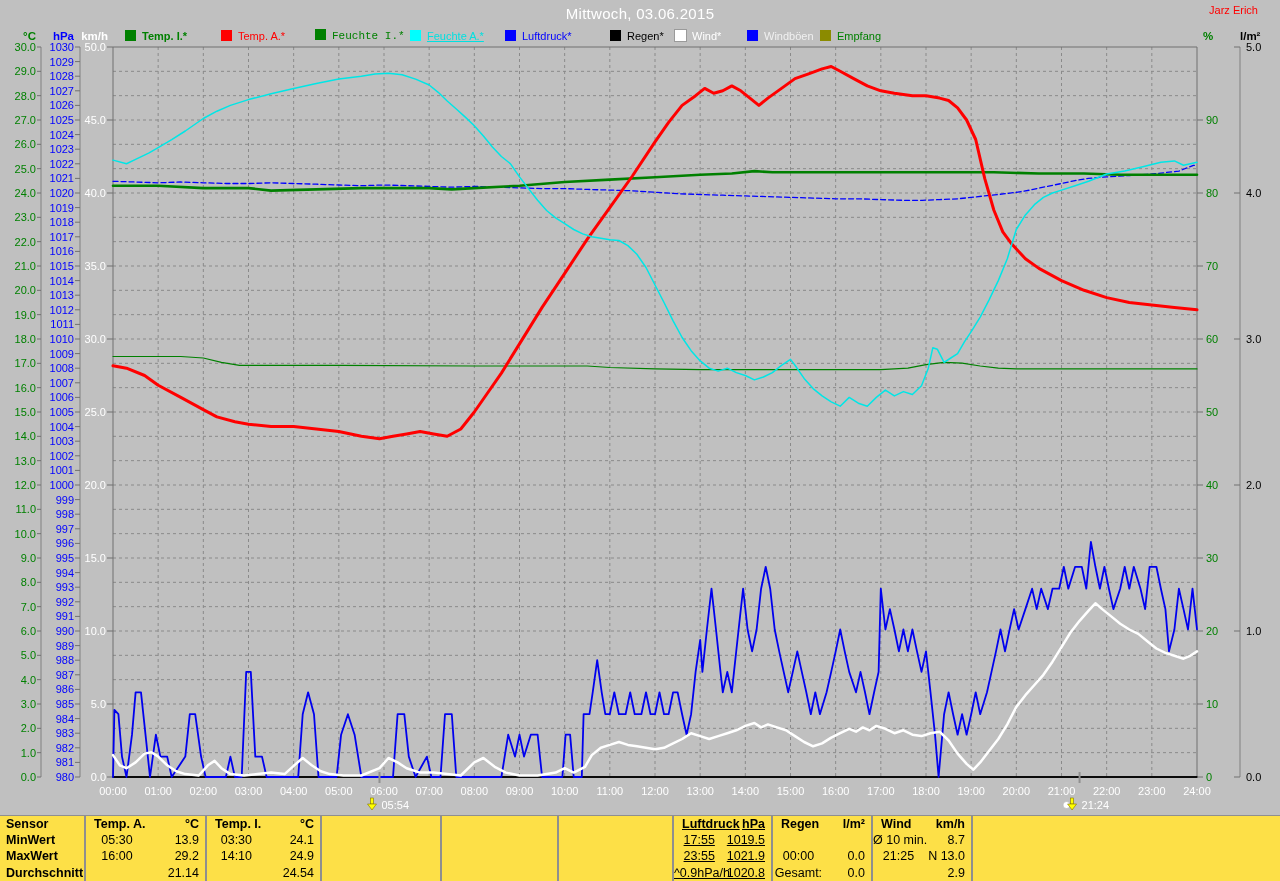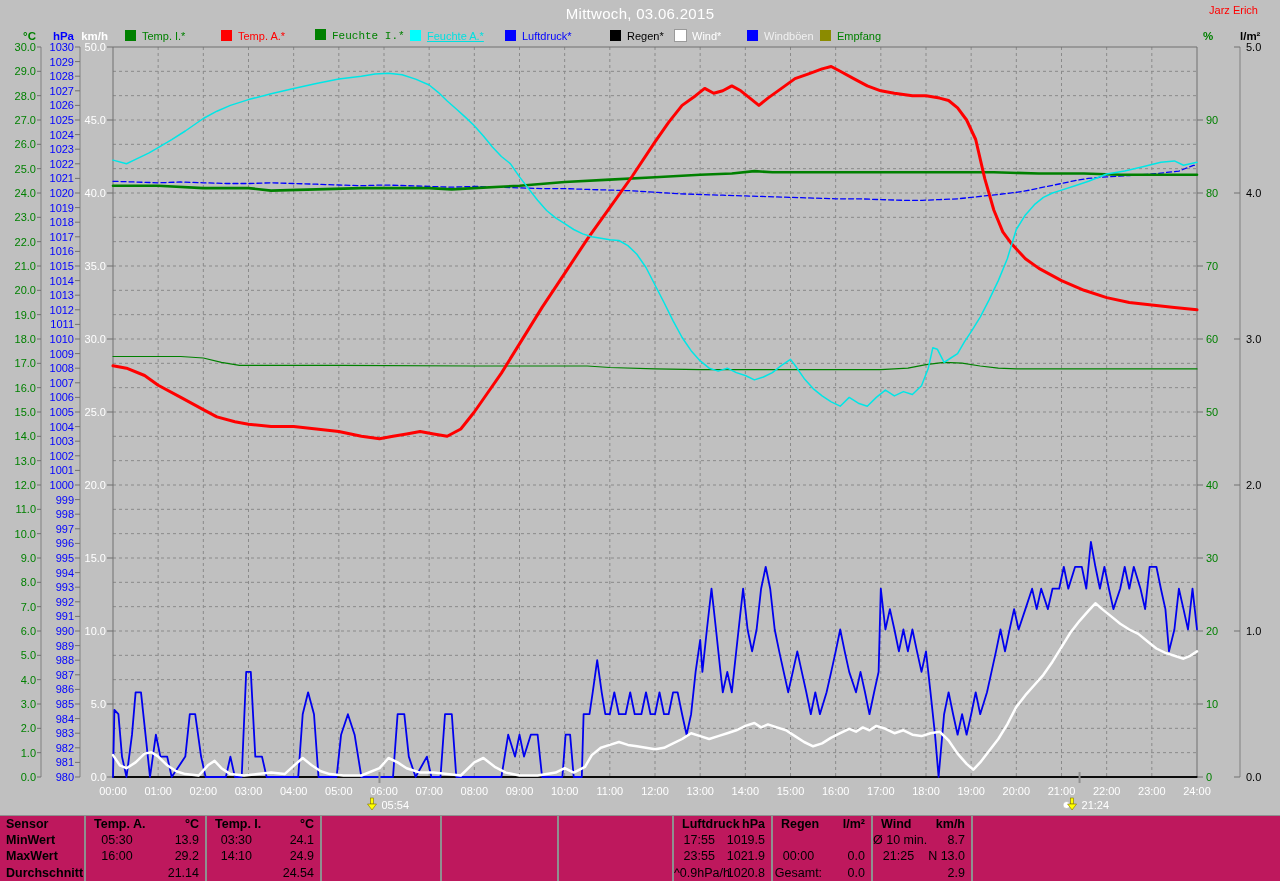--- a/index.html
+++ b/index.html
@@ -6,40 +6,40 @@
   body{width:1280px;height:881px;background:#c0c0c0;font-family:"Liberation Sans",sans-serif;position:relative;overflow:hidden;}
   .screen{position:absolute;inset:0;}
   .titlebar{position:absolute;left:0;top:0;width:1280px;height:26px;}
   .page-title{position:absolute;left:0;top:5px;width:100%;text-align:center;color:#ffffff;font-size:15px;letter-spacing:.3px;}
   .user-label{position:absolute;right:22px;top:4px;color:#ff0000;font-size:11px;text-align:right;}
   .legend-row{position:absolute;left:0;top:29px;width:1280px;height:16px;}
   .legend-item{position:absolute;top:0;height:15px;white-space:nowrap;font-size:11px;line-height:15px;}
   .legend-swatch{display:inline-block;width:11px;height:11px;margin-right:6px;vertical-align:-1px;}
   .legend-swatch.light{outline:1px solid #9a9a9a;}
   #chart{position:absolute;left:0;top:28px;}
-  .tbl{position:absolute;left:0;top:815px;width:1280px;height:66px;background:#be185d;border-top:1px solid #8f8f8f;display:flex;box-sizing:border-box;color:#000;}
+  .tbl{position:absolute;left:0;top:815px;width:1280px;height:66px;background:#fde047;border-top:1px solid #8f8f8f;display:flex;box-sizing:border-box;color:#000;}
   .tgroup{height:100%;box-sizing:border-box;border-right:2px solid #8f8f8f;overflow:hidden;}
   .tgroup:last-child{border-right:none;}
   .trow{height:16.2px;display:flex;align-items:center;font-size:12.5px;white-space:nowrap;}
   .tsens{font-weight:bold;padding-left:6px;}
   .tname{font-weight:bold;padding-left:8px;}
   .tunit{font-weight:bold;margin-left:auto;padding-right:6px;}
   .tleft{width:52%;text-align:center;}
   .tval{flex:1;text-align:right;padding-right:6px;}
 </style>
 </head>
 <body>
 
 <div class="screen">
   <div class="titlebar">
     <div class="page-title">Mittwoch, 03.06.2015</div>
     <div class="user-label">Jarz Erich</div>
   </div>
   <div class="legend-row" id="legend">
-      <div class="legend-item" style="left: 125px;"><span class="legend-swatch" style="background: rgb(0, 128, 0);"></span><span style="color: rgb(0, 128, 0);">Temp. I.*</span></div>
+      <div class="legend-item" style="left: 125px; font-weight: bold;"><span class="legend-swatch" style="background: rgb(0, 128, 0);"></span><span style="color: rgb(0, 128, 0);">Temp. I.*</span></div>
       <div class="legend-item" style="left: 221px;"><span class="legend-swatch" style="background: rgb(255, 0, 0);"></span><span style="color: rgb(255, 0, 0); margin-top: 15px;">Temp. A.*</span></div>
       <div class="legend-item" style="left: 315px; font-family: Liberation Mono, monospace;"><span class="legend-swatch" style="background: rgb(0, 128, 0);"></span><span style="color: rgb(0, 128, 0);">Feuchte I.*</span></div>
       <div class="legend-item" style="left: 410px;"><span class="legend-swatch" style="background: rgb(0, 255, 255);"></span><span style="color: rgb(0, 224, 224); text-decoration: underline;">Feuchte A.*</span></div>
       <div class="legend-item" style="left: 505px;"><span class="legend-swatch" style="background: rgb(0, 0, 255);"></span><span style="color: rgb(0, 0, 255);">Luftdruck*</span></div>
       <div class="legend-item" style="left: 602px; margin-left: 8px;"><span class="legend-swatch" style="background: rgb(0, 0, 0);"></span><span style="color: rgb(0, 0, 0);">Regen*</span></div>
       <div class="legend-item" style="left: 675px;"><span class="legend-swatch light" style="background: rgb(255, 255, 255);"></span><span style="color: rgb(255, 255, 255);">Wind*</span></div>
       <div class="legend-item" style="left: 747px;"><span class="legend-swatch" style="background: rgb(0, 0, 255);"></span><span style="color: rgb(240, 240, 240);">Windböen</span></div>
       <div class="legend-item" style="left: 820px;"><span class="legend-swatch" style="background: rgb(139, 139, 0);"></span><span style="color: rgb(0, 128, 0);">Empfang</span></div>
     </div>
   <svg id="chart" width="1280" height="787" viewBox="0 28 1280 787">
@@ -492,21 +492,21 @@
         </div>
         <div class="trow">
           <span class="tleft"></span>
           <span class="tval"></span>
         </div>
         <div class="trow">
           <span class="tleft"></span>
           <span class="tval"></span>
         </div>
       </div>
-      <div class="tgroup" style="width: 99px;">
+      <div class="tgroup" style="width: 99px; text-decoration: underline;">
         <div class="trow">
           <span class="tname">Luftdruck</span>
           <span class="tunit">hPa</span>
         </div>
         <div class="trow">
           <span class="tleft">17:55</span>
           <span class="tval">1019.5</span>
         </div>
         <div class="trow">
           <span class="tleft">23:55</span>

